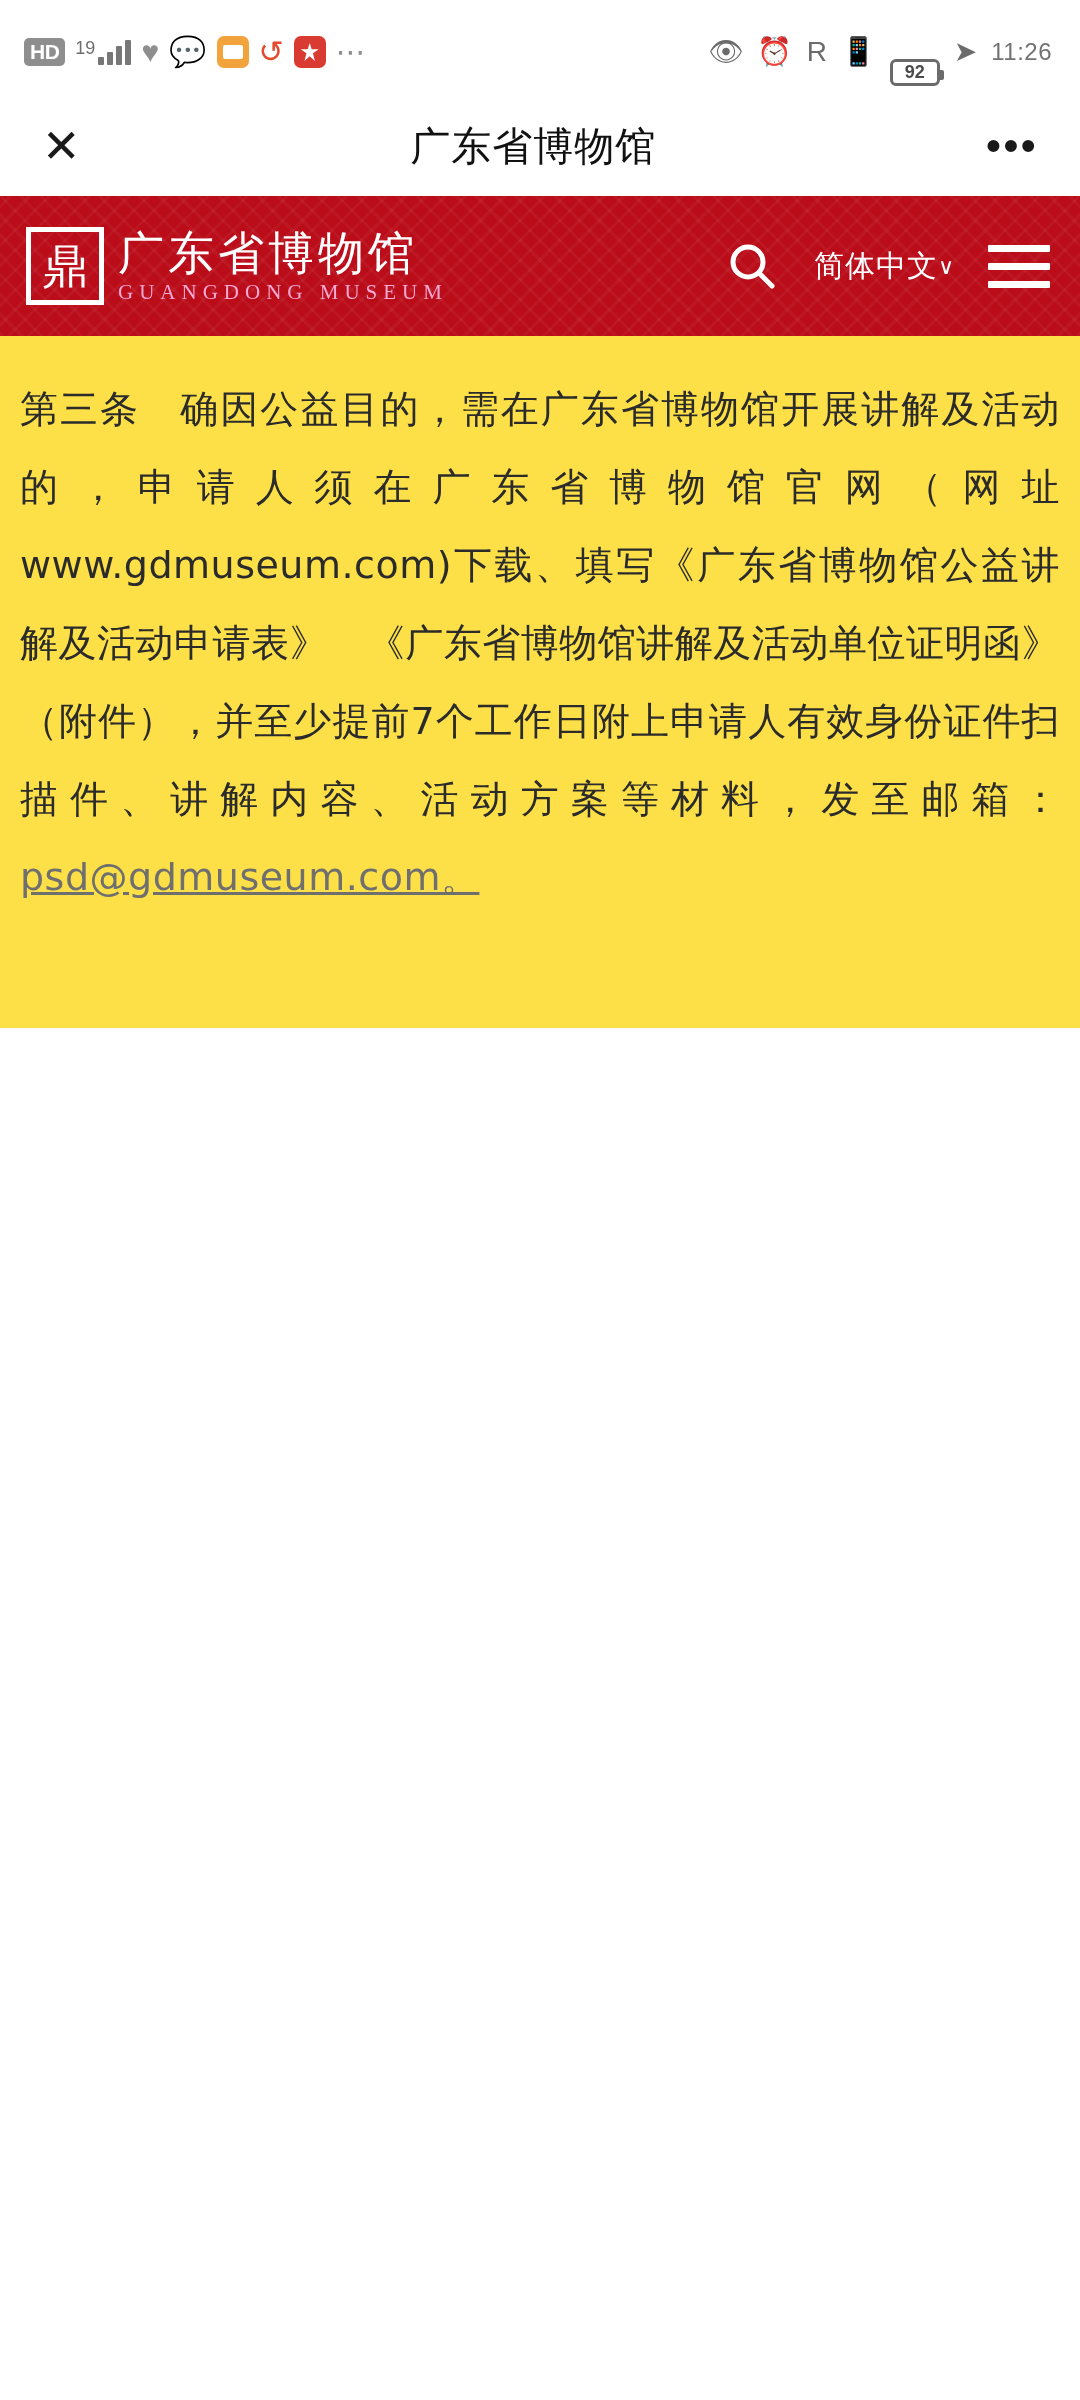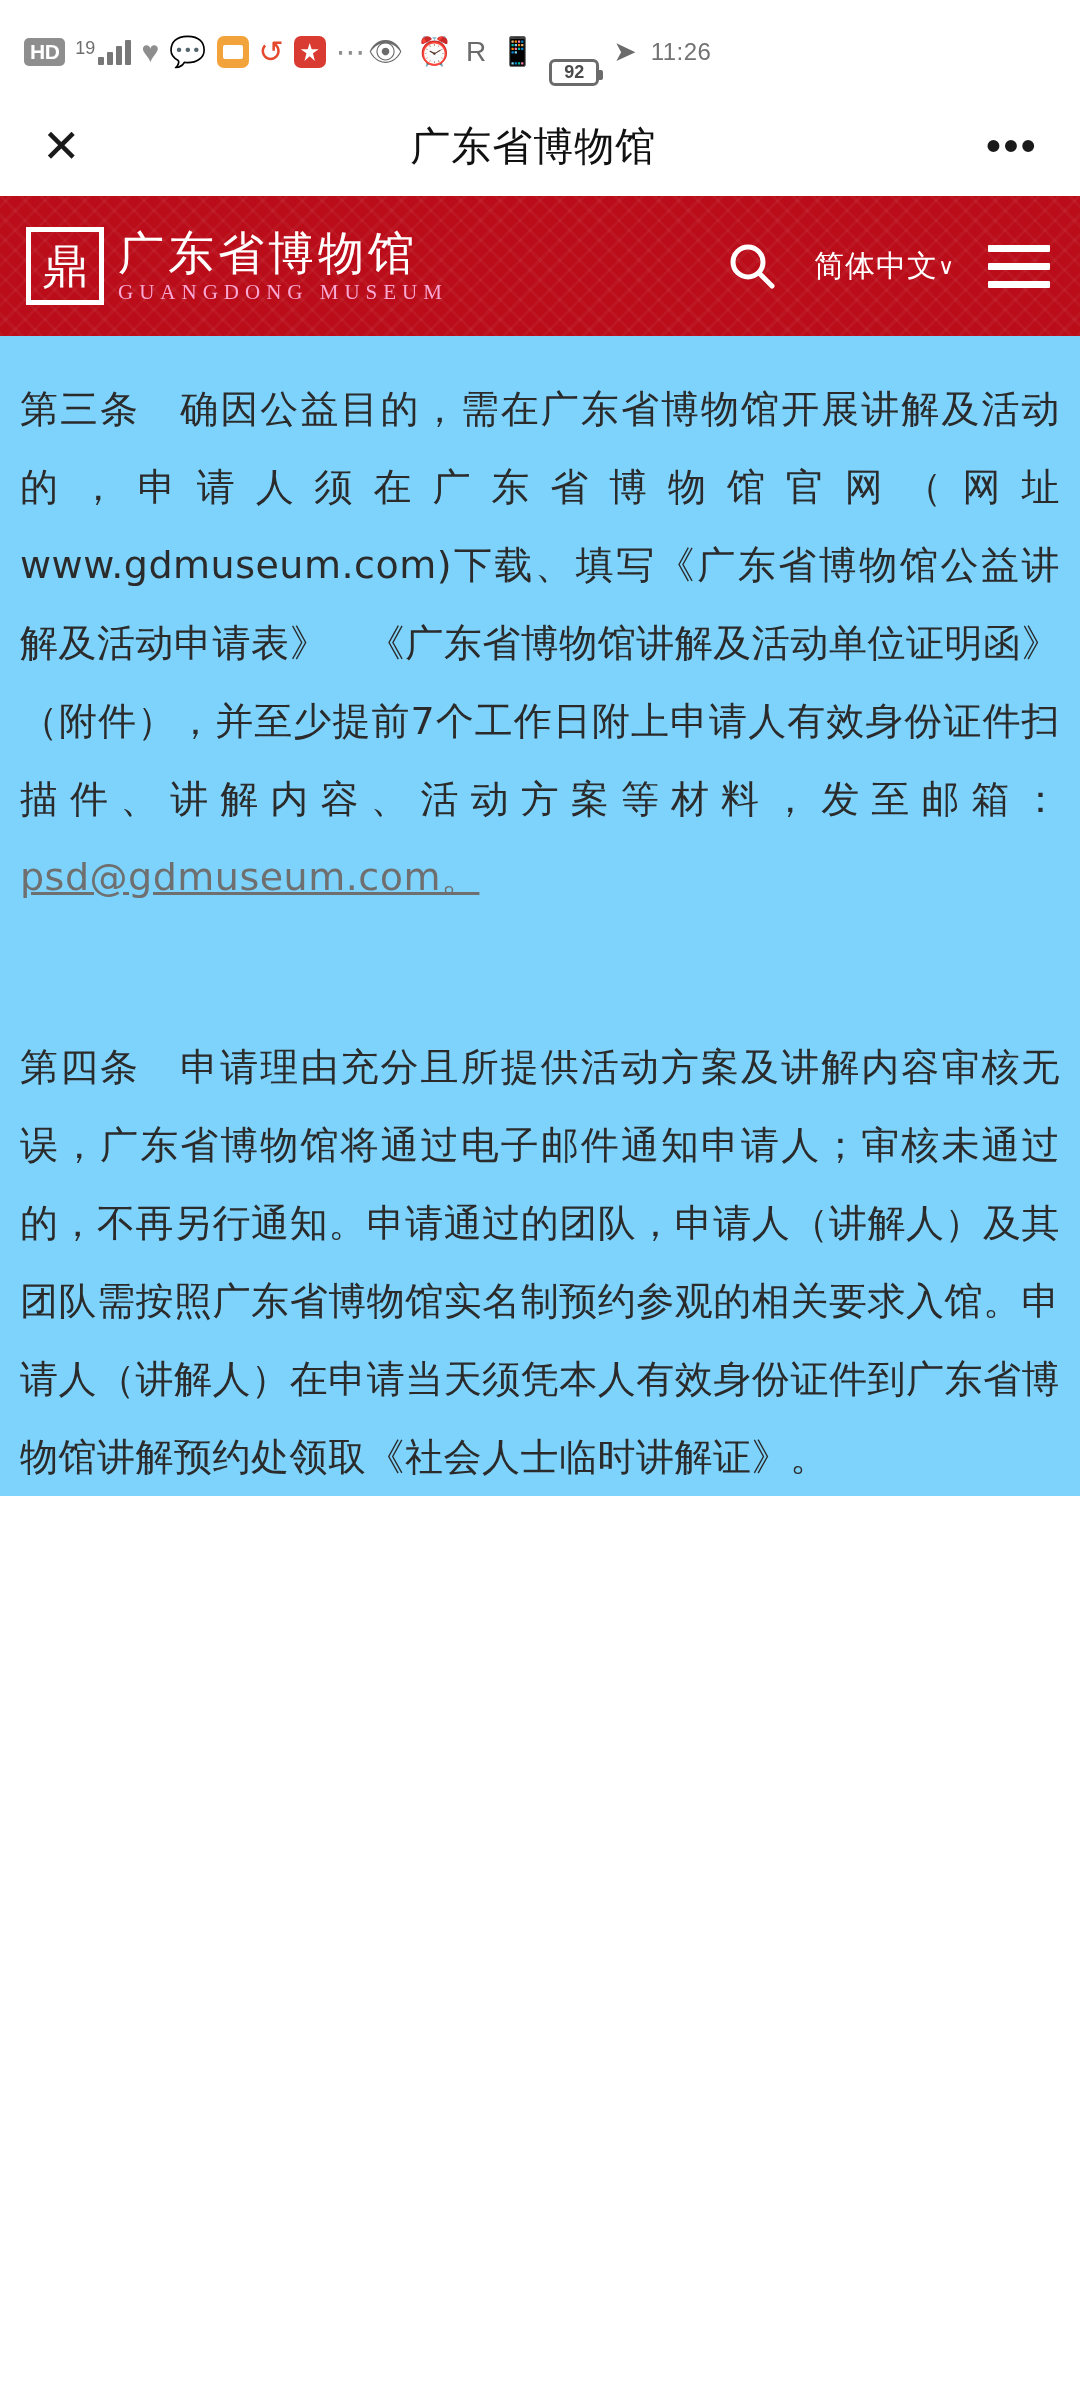--- a/index.html
+++ b/index.html
@@ -9,21 +9,21 @@
     background: #ffffff;
     font-family: "Liberation Sans", "DejaVu Sans", sans-serif;
     overflow: hidden;
   }
 
   
   .status-bar {
     height: 96px;
     display: flex;
     align-items: center;
-    justify-content: flex-start;
+    justify-content: space-between;
     padding: 8px 28px 0 24px;
     background: #ffffff;
   }
   .status-left { display: flex; align-items: center; gap: 10px; }
   .status-right { display: flex; align-items: center; gap: 14px; }
 
   .hd-badge {
     background: #8e8e8e;
     color: #fff;
     font-size: 21px;
@@ -171,21 +171,21 @@
     color: #fff;
   }
   .lang-label { font-size: 30px; letter-spacing: 1px; }
   .chev { font-size: 22px; line-height: 1; margin-top: 2px; }
   .hamburger { display: flex; flex-direction: column; gap: 11px; }
   .hamburger i { display: block; width: 62px; height: 7px; background: #fff; border-radius: 1px; }
 
   
   .article {
     padding: 34px 20px 0 20px;
-    background: #7dd3fc;
+    background: #fde047;
   }
   .para {
     font-size: 38px;
     line-height: 78px;
     color: #2b2b2b;
     letter-spacing: 0.5px;
     text-align: justify;
     font-family: "DejaVu Sans", "Liberation Sans", sans-serif;
   }
   .para .email-link {
@@ -260,14 +260,13 @@
         <i></i>
       </span>
   </div>
 </div>
 
 <div class="article">
   <p class="para">
     <span>第三条　确因公益目的，需在广东省博物馆开展讲解及活动的，申请人须在广东省博物馆官网（网址www.gdmuseum.com)下载、填写《广东省博物馆公益讲解及活动申请表》　《广东省博物馆讲解及活动单位证明函》（附件），并至少提前7个工作日附上申请人有效身份证件扫描件、讲解内容、活动方案等材料，发至邮箱：</span><a class="email-link" href="#">psd@gdmuseum.com。</a>
   </p>
   <div class="spacer"></div>
-  <p class="para">第四条　申请理由充分且所提供活动方案及讲解内容审核无误，广东省博物馆将通过电子邮件通知申请人；审核未通过的，不再另行通知。申请通过的团队，申请人（讲解人）及其团队需按照广东省博物馆实名制预约参观的相关要求入馆。申请人（讲解人）在申请当天须凭本人有效身份证件到广东省博物馆讲解预约处领取《社会人士临时讲解证》。</p>
 </div>
 
 </body></html>

